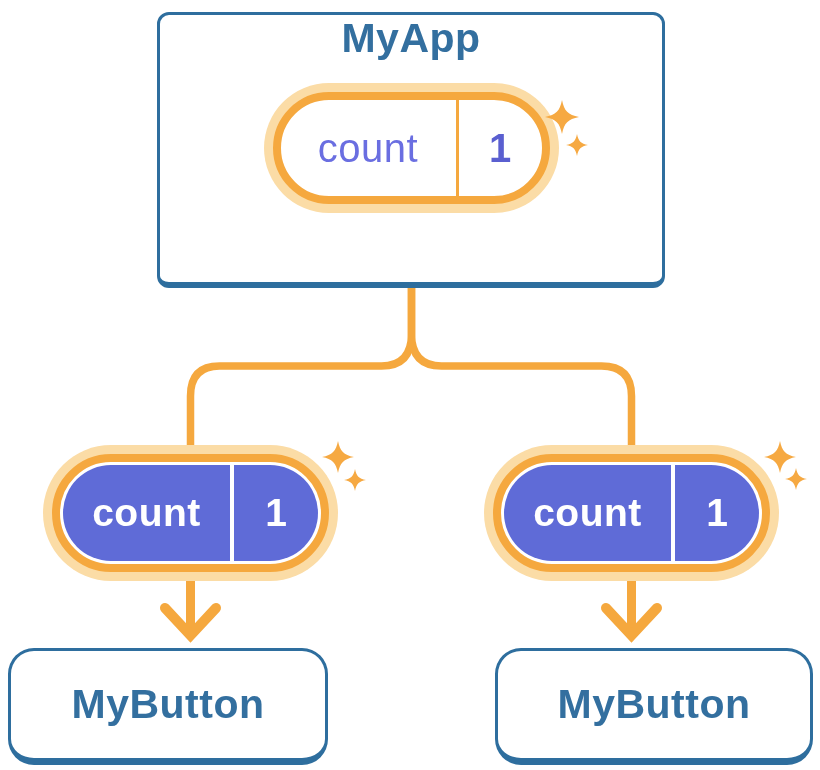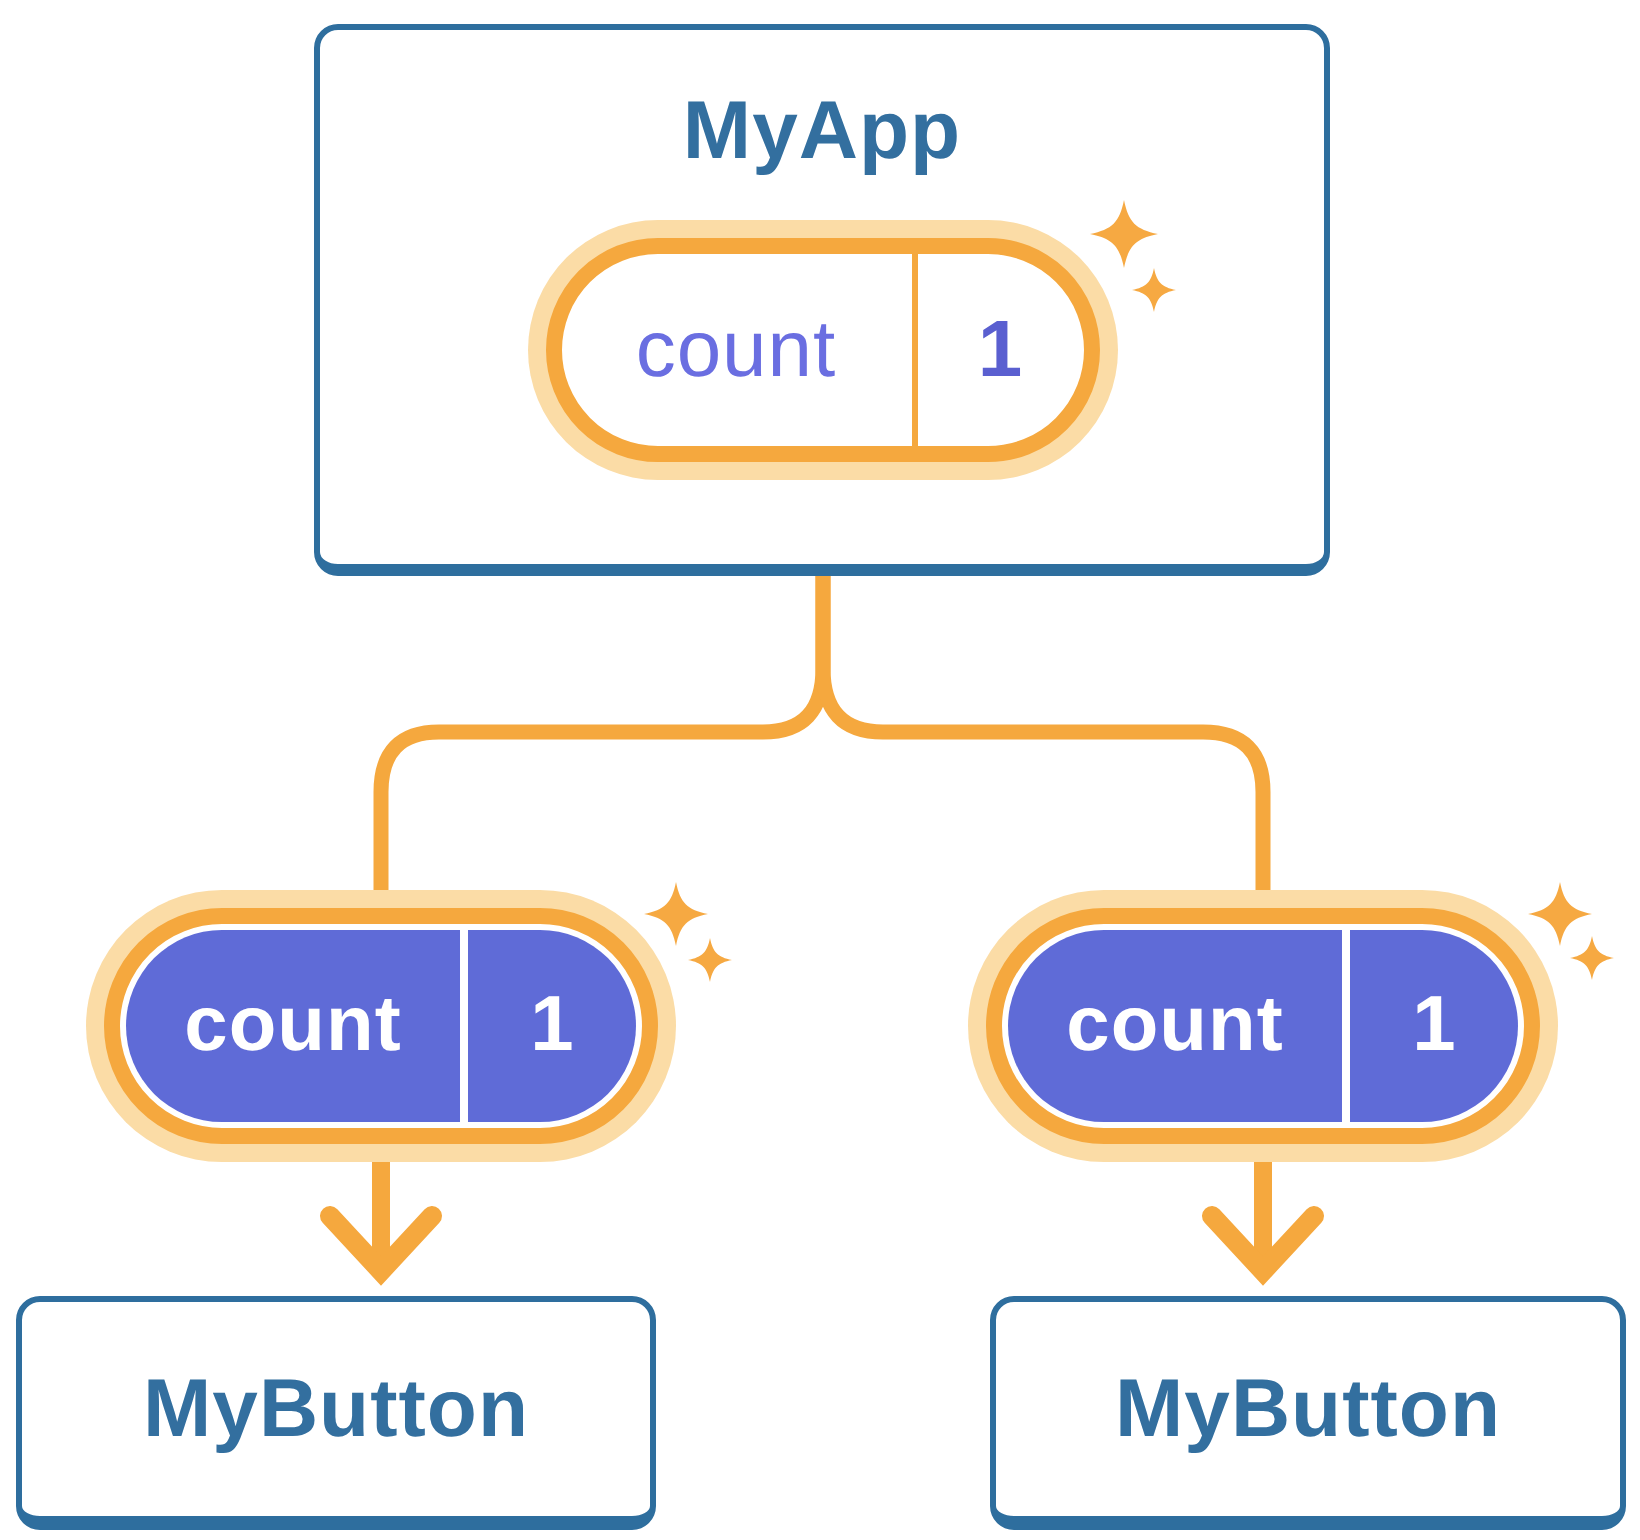--- a/index.html
+++ b/index.html
@@ -18,22 +18,22 @@
   .stage{position:relative;width:820px;height:770px;background:var(--white);}
 
   svg.layer{position:absolute;left:0;top:0;z-index:1;pointer-events:none;}
   .conn{fill:none;stroke:var(--orange);stroke-width:7.5;}
   .arrow-stem{fill:none;stroke:var(--orange);stroke-width:9;}
   .arrow-head{fill:none;stroke:var(--orange);stroke-width:10;stroke-linecap:round;stroke-linejoin:miter;}
 
   
   .card{position:absolute;background:var(--white);border:3px solid var(--blue-border);z-index:2;}
   .root-card{left:157px;top:12px;width:508px;height:276px;border-radius:12px;border-bottom-width:6px;text-align:center;}
-  .card-title{padding-top:27px;font-size:41px;font-weight:700;color:var(--blue-text);letter-spacing:.5px;}
-  .leaf-card{width:320px;height:117px;border-radius:12px;border-bottom-width:7px;
+  .card-title{font-size:41px;font-weight:700;color:var(--blue-text);letter-spacing:.5px;}
+  .leaf-card{width:320px;height:117px;border-radius:26px;border-bottom-width:7px;
     display:flex;align-items:center;justify-content:center;}
   .leaf-card.left{left:8px;top:648px;}
   .leaf-card.right{left:495px;top:648px;width:318px;}
   .leaf-title{font-size:41px;font-weight:700;color:var(--blue-text);letter-spacing:.5px;}
 
   
   .parent-pill{width:277px;height:112px;margin:30px auto 0;background:var(--white);
     border:8px solid var(--orange);border-radius:999px;box-shadow:0 0 0 9px var(--peach);
     display:flex;overflow:hidden;position:relative;z-index:3;}
   .parent-pill .seg{display:flex;align-items:center;justify-content:center;height:100%;}

